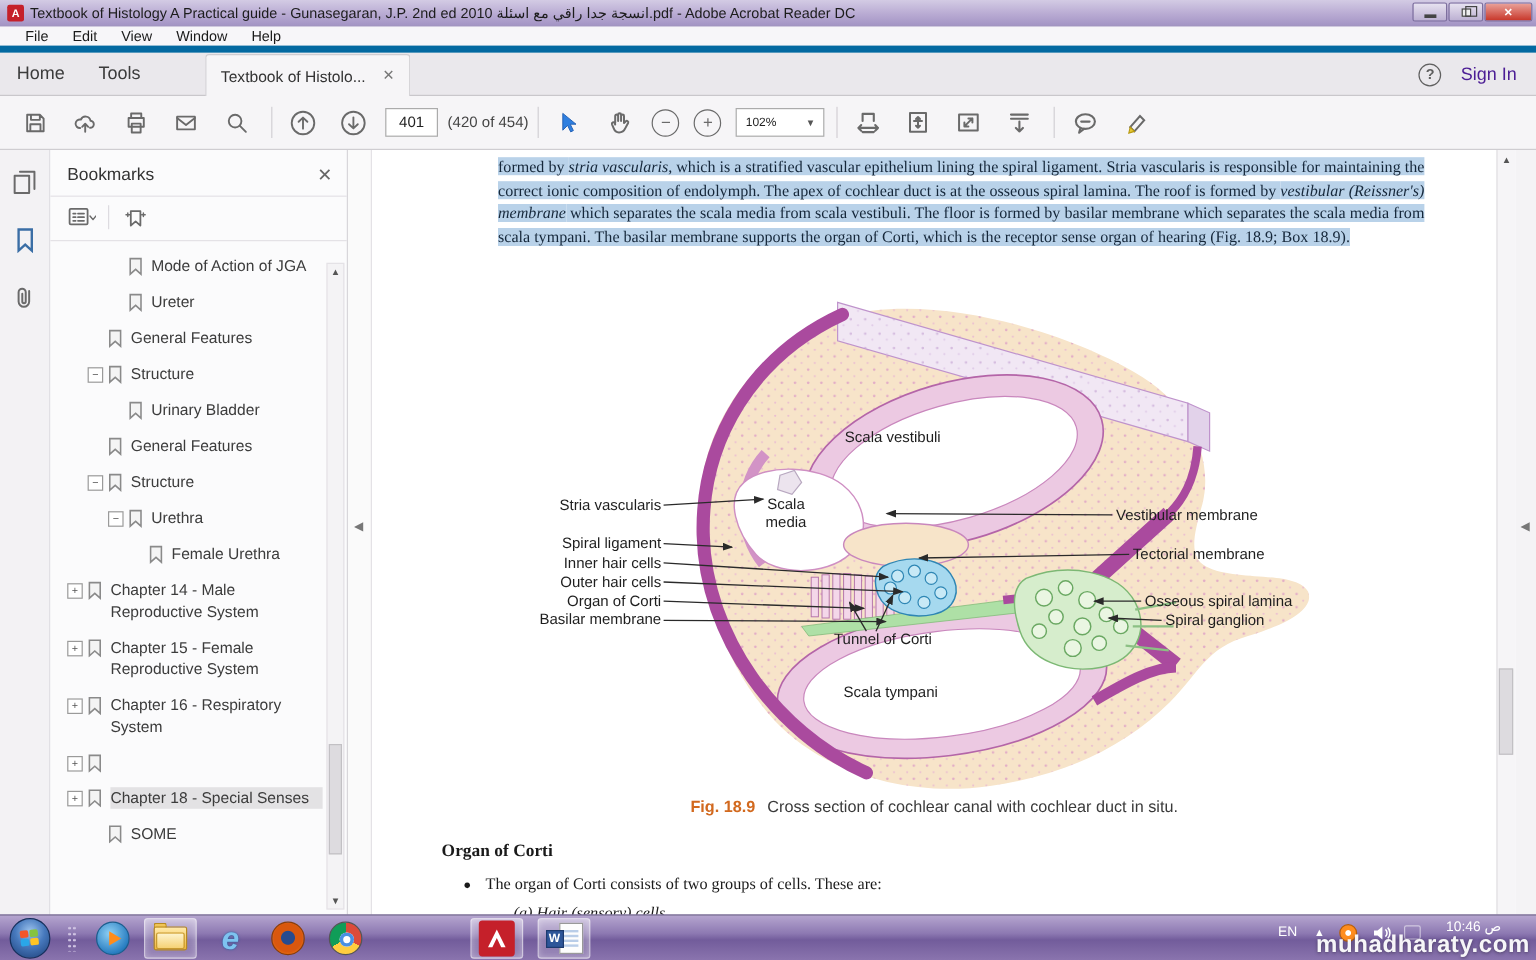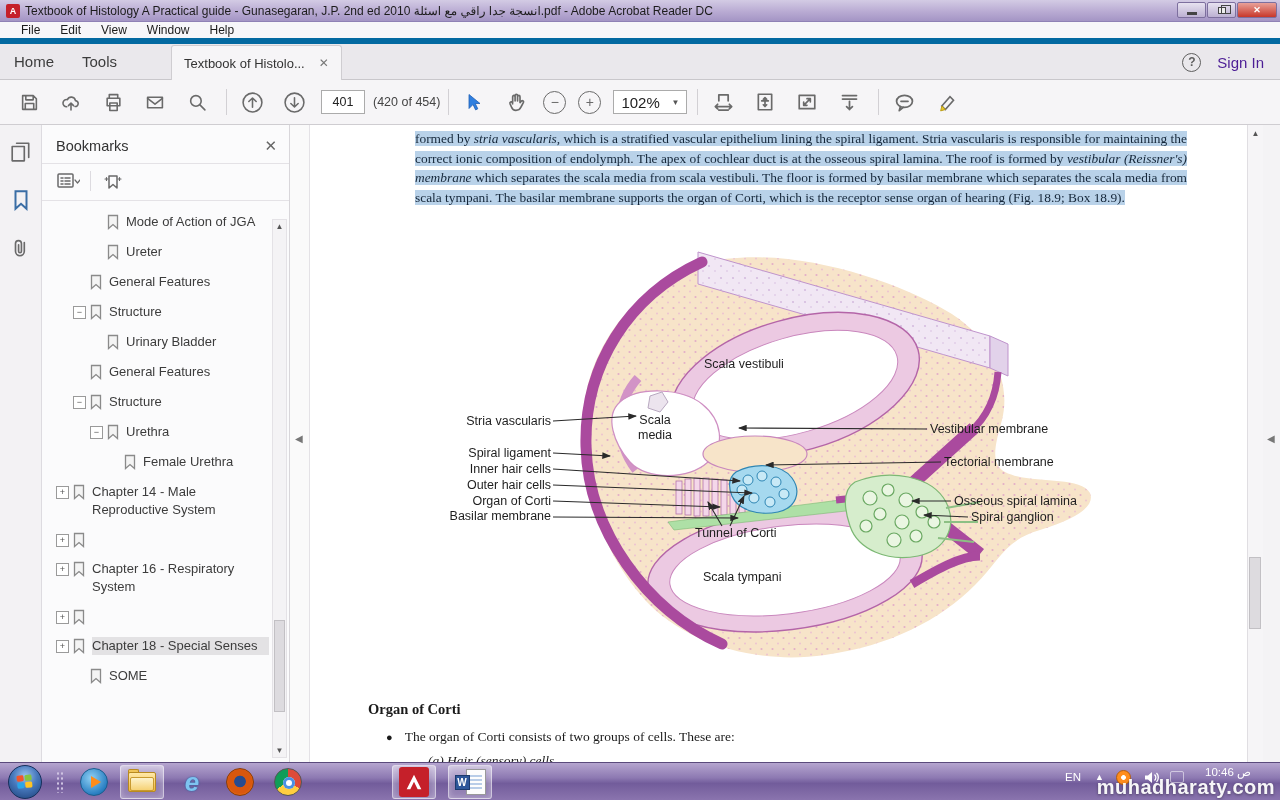--- a/index.html
+++ b/index.html
@@ -40,21 +40,21 @@
   
   .toolbar{height:45px;background:#f6f5f7;border-bottom:1px solid #cfcdd1;display:flex;align-items:center;padding-left:14px;}
   .tbtn{width:30px;height:30px;display:flex;align-items:center;justify-content:center;margin-right:12px;border-radius:3px;}
   .ico{stroke:#6a6a6a;fill:none;stroke-width:1.5;stroke-linecap:round;stroke-linejoin:round;}
   .tdiv{width:1px;height:26px;background:#d2d0d4;margin:0 10px 0 2px;}
   .pagebox{width:44px;height:24px;border:1px solid #ababab;background:#fff;font-size:12.5px;color:#222;
     text-align:center;line-height:22px;margin-right:8px;}
   .pagecount{font-size:12.5px;color:#444;margin-right:6px;white-space:nowrap;}
   .zoombox{width:74px;height:24px;border:1px solid #ababab;background:#fff;display:flex;align-items:center;
     justify-content:space-between;padding:0 7px;margin-right:8px;}
-  .zoombox .zv{font-size:15px;color:#222;}
+  .zoombox .zv{font-size:10px;color:#222;}
   .zoombox .za{font-size:8px;color:#555;}
   .circbtn{width:23px;height:23px;border:1.6px solid #6a6a6a;border-radius:50%;display:flex;align-items:center;
     justify-content:center;color:#6a6a6a;font-size:14px;line-height:1;}
 
   
   .main{display:flex;height:637px;position:relative;background:#fff;}
   .rail{width:42px;background:#f3f2f4;border-right:1px solid #dddbe0;padding-top:16px;
     display:flex;flex-direction:column;align-items:center;gap:26px;}
   .panel{width:248px;background:#fbfbfc;border-right:1px solid #d8d6da;position:relative;}
   .panel-h{display:flex;align-items:center;justify-content:space-between;padding:12px 12px 8px 14px;}
@@ -395,20 +395,21 @@
           <svg class="bm-ico" width="14" height="16" viewBox="0 0 14 16">
             <path d="M2.5,1.5 h9 v13 l-4.5,-4 -4.5,4 z" fill="#f4f4f4" stroke="#8a8a8a" stroke-width="1.3"></path>
           </svg>
           <span class="bm-label">Chapter 14 - Male Reproductive System</span>
         </div>
         <div class="bm-row" style="padding-left: 8px;">
           <span class="bm-exp">+</span>
           <svg class="bm-ico" width="14" height="16" viewBox="0 0 14 16">
             <path d="M2.5,1.5 h9 v13 l-4.5,-4 -4.5,4 z" fill="#f4f4f4" stroke="#8a8a8a" stroke-width="1.3"></path>
           </svg>
+          <span class="bm-label">Chapter 15 - Female Reproductive System</span>
         </div>
         <div class="bm-row" style="padding-left: 8px;">
           <span class="bm-exp">+</span>
           <svg class="bm-ico" width="14" height="16" viewBox="0 0 14 16">
             <path d="M2.5,1.5 h9 v13 l-4.5,-4 -4.5,4 z" fill="#f4f4f4" stroke="#8a8a8a" stroke-width="1.3"></path>
           </svg>
           <span class="bm-label">Chapter 16 - Respiratory System</span>
         </div>
         <div class="bm-row" style="padding-left: 8px;">
           <span class="bm-exp">+</span>
@@ -566,20 +567,23 @@
     <div class="fig-label fig-left" style="top:384px;">Basilar membrane</div>
     <div class="fig-label" style="left:312px;top:288px;width:66px;text-align:center;white-space:normal;line-height:15px;">Scala media</div>
     <div class="fig-label" style="left:394px;top:232px;">Scala vestibuli</div>
     <div class="fig-label" style="left:393px;top:445px;">Scala tympani</div>
     <div class="fig-label" style="left:385px;top:401px;text-align:right;">Tunnel of Corti</div>
     <div class="fig-label" style="left:620px;top:297px;text-align:center;">Vestibular membrane</div>
     <div class="fig-label" style="left:634px;top:330px;">Tectorial membrane</div>
     <div class="fig-label" style="left:644px;top:369px;">Osseous spiral lamina</div>
     <div class="fig-label" style="left:661px;top:385px;">Spiral ganglion</div>
 
+    <div class="caption">
+      <span class="ctag">Fig. 18.9</span><span>Cross section of cochlear canal with cochlear duct in situ.</span>
+    </div>
     <div class="sechead">Organ of Corti</div>
     <div class="bullet">
       <span class="dot">●</span><span>The organ of Corti consists of two groups of cells. These are:</span>
     </div>
     <div class="partial">(a)  Hair (sensory) cells</div>
   </div>
 
   <div class="vscroll">
     <span class="arr">▲</span>
     <div class="thumb"></div>

